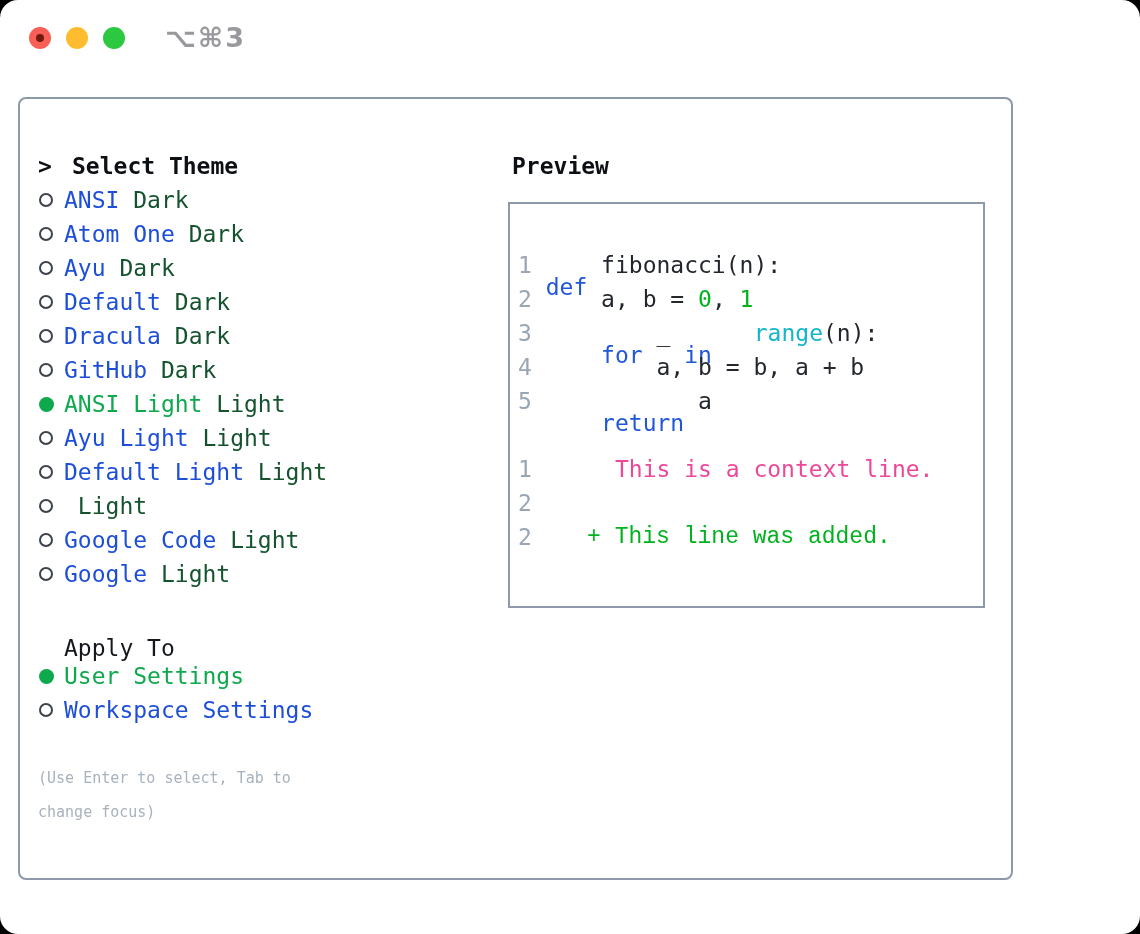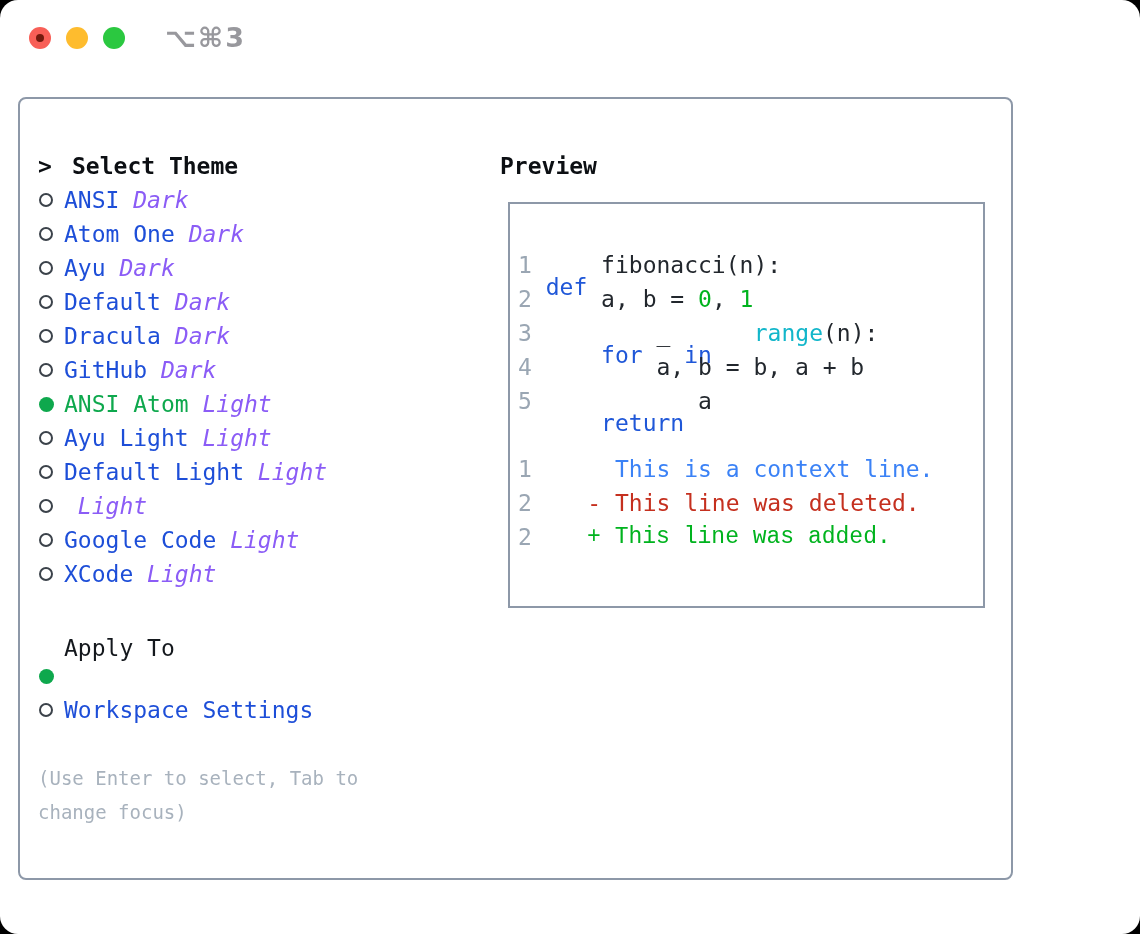--- a/index.html
+++ b/index.html
@@ -83,35 +83,35 @@
     border-radius: 50%;
     border: 2px solid #3b424a;
     margin-left: 1px;
   }
   .radio.filled {
     border: none;
     width: 15px; height: 15px;
     background: var(--green-sel);
   }
   .item-label   { color: #1d4ed8; white-space: pre; }
-  .item-variant { color: #8b5cf6; white-space: pre; font-style: italic; }
+  .item-variant { color: #14532d; white-space: pre; }
   .item.selected .item-label { color: var(--green-sel); }
   .apply-header { color: #14181d; white-space: pre; margin-top: 12px; }
   .hint-block {
     position: absolute;
     left: 18px; top: 662px;
-    font-size: 19px;
+    font-size: 15px;
     line-height: 34px;
     color: #a8b2bd;
     white-space: pre;
   }
   
   .preview-header {
     position: absolute;
-    left: 472px; top: 50px;
+    left: 484px; top: 50px;
   }
   .preview-box {
     position: absolute;
     left: 488px; top: 103px;
     width: 477px; height: 406px;
     border: 2px solid #8d98a8;
     background: #ffffff;
     padding: 44px 0 0 8px;
     overflow: hidden;
   }
@@ -125,21 +125,21 @@
   .gutter {
     flex: 0 0 1ch;
     text-align: right;
     color: #9aa6b3;
     margin-right: 1ch;
   }
   .tok-default { color: #22272d; }
   .tok-keyword { color: var(--blue-kw); margin-top: 44px; }
   .tok-number  { color: var(--green-num); }
   .tok-builtin { color: var(--cyan-builtin); margin-left: 28px; }
-  .diff-context { color: #3b82f6; }
+  .diff-context { color: #ec4899; }
   .diff-deleted { color: var(--red-del); }
   .diff-added   { color: var(--green-add); font-family: Liberation Mono, monospace; }
   .diff-block { margin-top: 34px; }
 </style>
 </head>
 <body>
 
 <div class="window">
 
   <div class="titlebar">
@@ -201,21 +201,21 @@
             <span class="prefix-cell">
               <span class="radio"></span>
             </span>
             <span class="item-label">GitHub</span>
             <span class="item-variant"> Dark</span>
           </div>
           <div class="row item selected">
             <span class="prefix-cell">
               <span class="radio filled"></span>
             </span>
-            <span class="item-label">ANSI Atom</span>
+            <span class="item-label">ANSI Light</span>
             <span class="item-variant"> Light</span>
           </div>
           <div class="row item">
             <span class="prefix-cell">
               <span class="radio"></span>
             </span>
             <span class="item-label">Ayu Light</span>
             <span class="item-variant"> Light</span>
           </div>
           <div class="row item">
@@ -235,37 +235,38 @@
             <span class="prefix-cell">
               <span class="radio"></span>
             </span>
             <span class="item-label">Google Code</span>
             <span class="item-variant"> Light</span>
           </div>
           <div class="row item">
             <span class="prefix-cell">
               <span class="radio"></span>
             </span>
-            <span class="item-label">XCode</span>
+            <span class="item-label">Google</span>
             <span class="item-variant"> Light</span>
           </div>
         </div>
 
       <div class="row"></div>
 
       <div class="row">
         <span class="prefix-cell"></span>
         <span class="apply-header">Apply To</span>
       </div>
 
       <div id="apply-list">
           <div class="row item selected">
             <span class="prefix-cell">
               <span class="radio filled"></span>
             </span>
+            <span class="item-label">User Settings</span>
           </div>
           <div class="row item">
             <span class="prefix-cell">
               <span class="radio"></span>
             </span>
             <span class="item-label">Workspace Settings</span>
           </div>
         </div>
     </div>
 
@@ -278,19 +279,19 @@
     <div class="preview-box">
       <div id="code-block">
           <div class="code-line"><span class="gutter">1</span><span class="tok-keyword">def</span><span class="tok-default"> fibonacci(n):</span></div>
           <div class="code-line"><span class="gutter">2</span><span class="tok-default">    a, b = </span><span class="tok-number">0</span><span class="tok-default">, </span><span class="tok-number">1</span></div>
           <div class="code-line"><span class="gutter">3</span><span class="tok-default">    </span><span class="tok-keyword">for</span><span class="tok-default"> _ </span><span class="tok-keyword">in</span><span class="tok-default"> </span><span class="tok-builtin">range</span><span class="tok-default">(n):</span></div>
           <div class="code-line"><span class="gutter">4</span><span class="tok-default">        a, b = b, a + b</span></div>
           <div class="code-line"><span class="gutter">5</span><span class="tok-default">    </span><span class="tok-keyword">return</span><span class="tok-default"> a</span></div>
         </div>
       <div id="diff-block" class="diff-block">
           <div class="diff-line"><span class="gutter">1</span><span class="diff-context">     This is a context line.</span></div>
-          <div class="diff-line"><span class="gutter">2</span><span class="diff-deleted">   - This line was deleted.</span></div>
+          <div class="diff-line"><span class="gutter">2</span></div>
           <div class="diff-line"><span class="gutter">2</span><span class="diff-added">   + This line was added.</span></div>
         </div>
     </div>
 
   </div>
 </div>
 
 </body></html>

